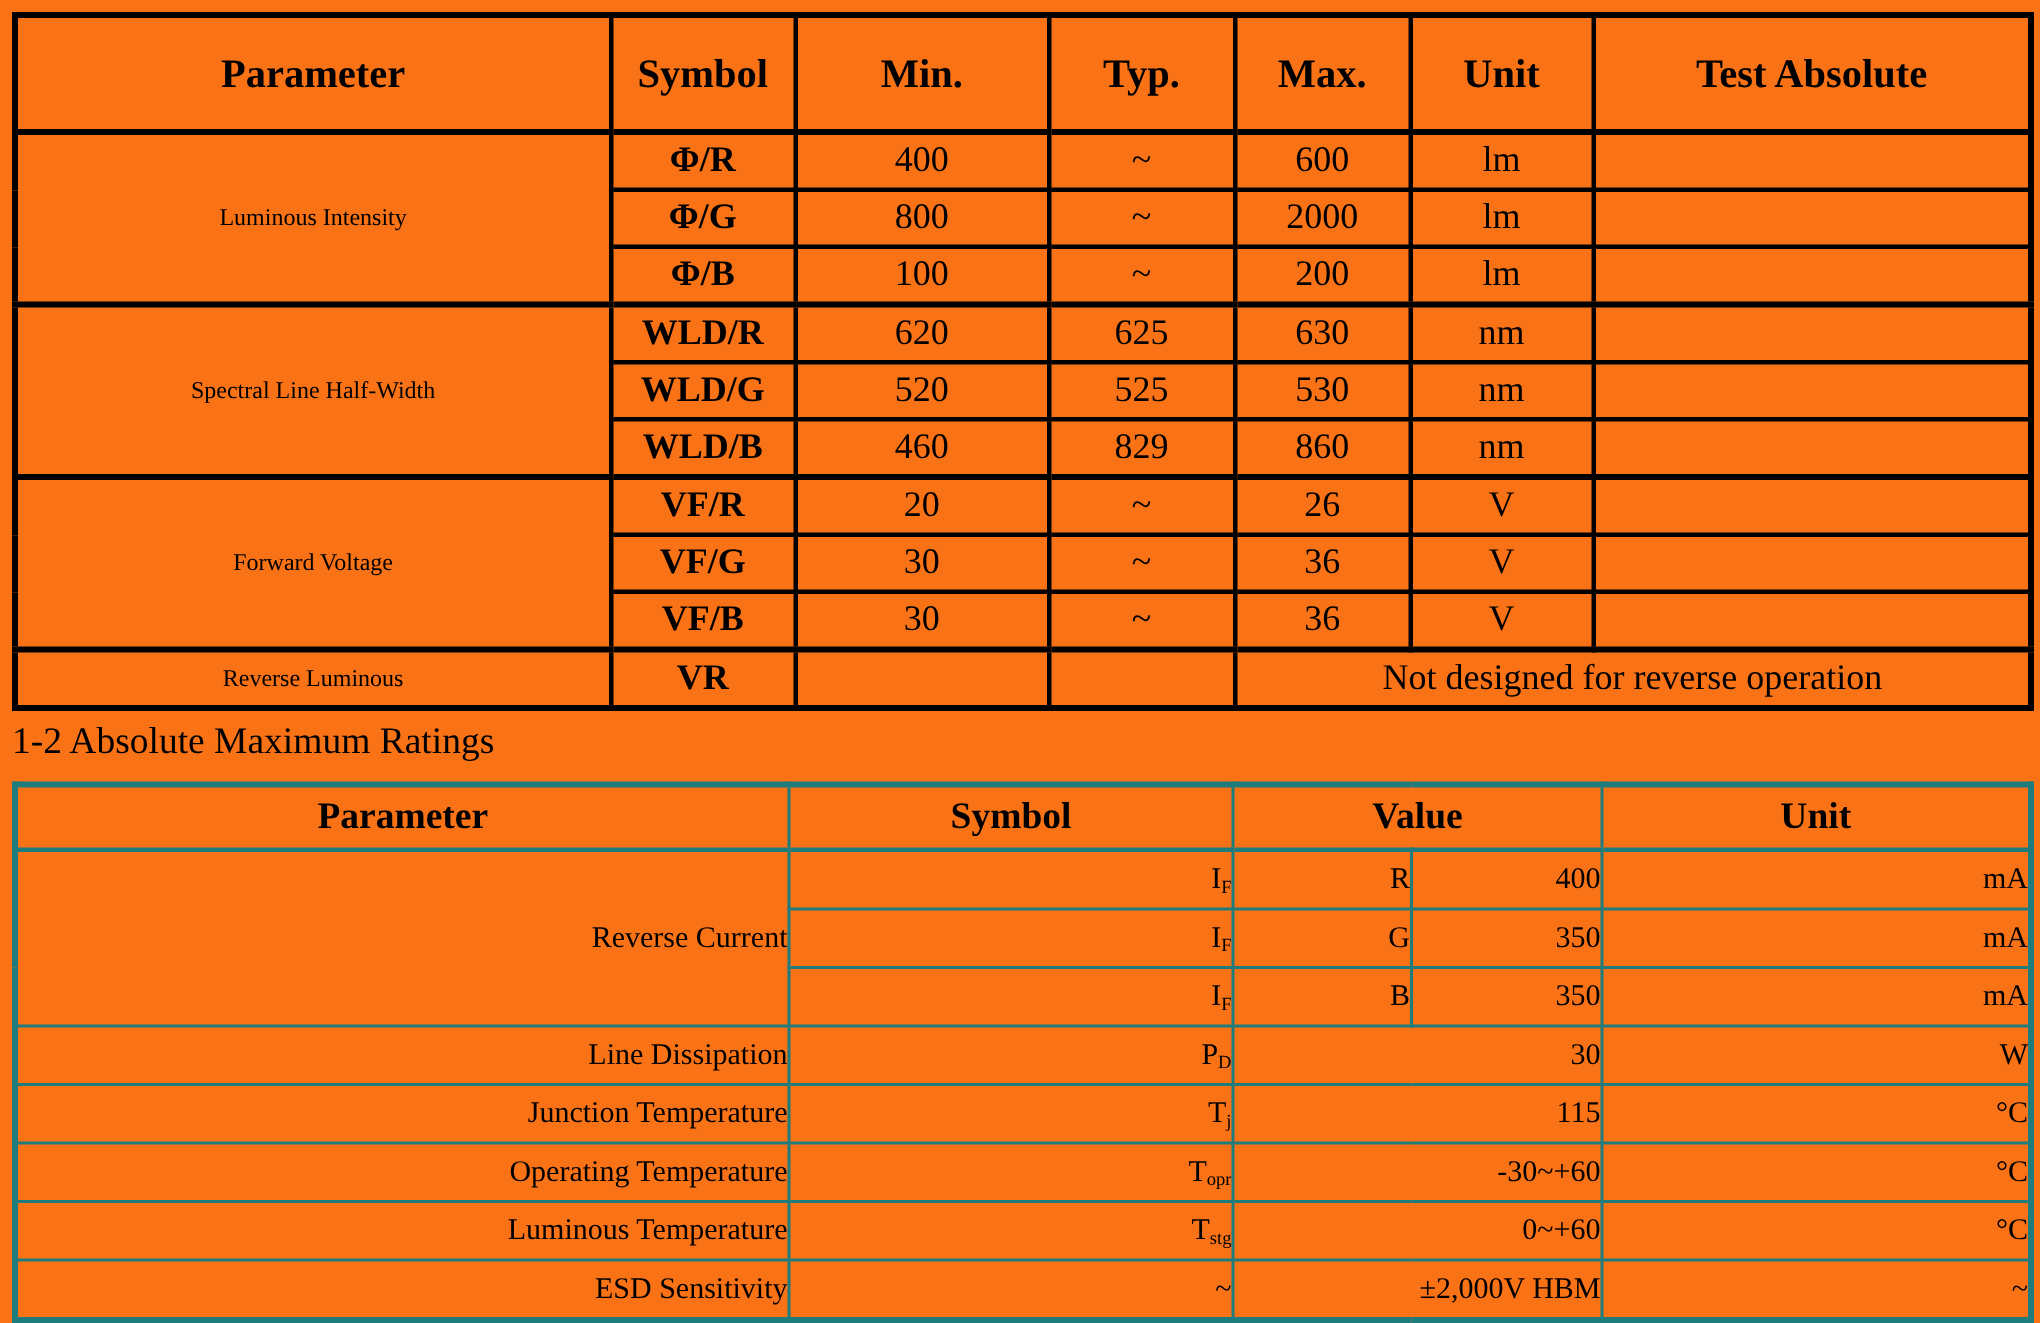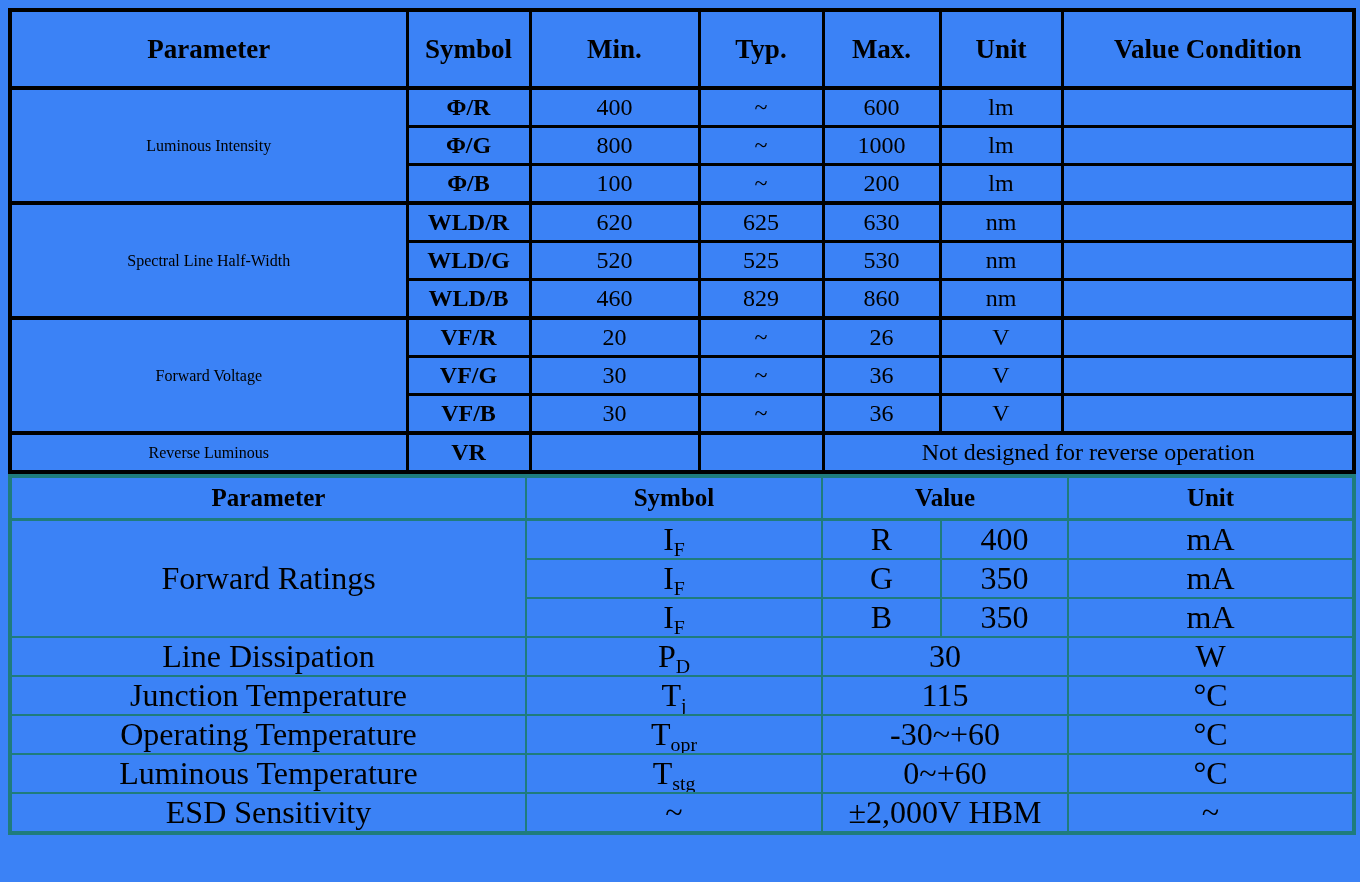--- a/index.html
+++ b/index.html
@@ -8,21 +8,21 @@
     background: #ffffff;
     color: #000000;
     font-family: "Liberation Serif", "DejaVu Serif", serif;
   }
   .page {
     width: 1360px;
     height: 882px;
     box-sizing: border-box;
     padding: 8px 8px 0 8px;
     overflow: hidden;
-    background: #3b82f6;
+    background: #f97316;
   }
   table {
     border-collapse: collapse;
     table-layout: fixed;
     width: 1344px;
   }
   
   .t1 {
     border: 4px solid #000;
   }
@@ -61,21 +61,21 @@
     padding: 0;
     overflow: hidden;
     white-space: nowrap;
   }
   .t2 thead th {
     height: 40px;
     font-size: 25px;
     font-weight: bold;
     border-bottom: 3px solid #1f7c7c;
   }
-  .t2 tbody td { height: 37px; font-size: 32px; }
+  .t2 tbody td { height: 37px; font-size: 20px; text-align: right; }
   sub {
     font-size: 62%;
     vertical-align: baseline;
     position: relative;
     top: 0.28em;
     line-height: 0;
   }
 </style>
 </head>
 <body>
@@ -93,39 +93,39 @@
       <col style="width:292px">
     </colgroup>
     <thead>
       <tr>
         <th>Parameter</th>
         <th>Symbol</th>
         <th>Min.</th>
         <th>Typ.</th>
         <th>Max.</th>
         <th>Unit</th>
-        <th>Value Condition</th>
+        <th>Test Absolute</th>
       </tr>
     </thead>
     <tbody>
 
       <tr class="grp">
         <td class="param" rowspan="3">Luminous Intensity</td>
         <td class="sym">Φ/R</td>
         <td>400</td>
         <td>~</td>
         <td>600</td>
         <td>lm</td>
         <td></td>
       </tr>
       <tr>
         <td class="sym">Φ/G</td>
         <td>800</td>
         <td>~</td>
-        <td>1000</td>
+        <td>2000</td>
         <td>lm</td>
         <td></td>
       </tr>
       <tr>
         <td class="sym">Φ/B</td>
         <td>100</td>
         <td>~</td>
         <td>200</td>
         <td>lm</td>
         <td></td>
@@ -186,41 +186,42 @@
       <tr class="grp">
         <td class="param">Reverse Luminous</td>
         <td class="sym">VR</td>
         <td></td>
         <td></td>
         <td colspan="3">Not designed for reverse operation</td>
       </tr>
     </tbody>
   </table>
 
+  <div class="caption">1-2 Absolute Maximum Ratings</div>
 
   <table class="t2">
     <colgroup>
       <col style="width:516px">
         <col style="width:296px">
         <col style="width:119px">
       <col style="width:127px">
         <col style="width:286px">
     </colgroup>
     <thead>
       <tr>
         <th>Parameter</th>
         <th>Symbol</th>
         <th colspan="2">Value</th>
         <th>Unit</th>
       </tr>
     </thead>
     <tbody>
 
       <tr>
-        <td rowspan="3">Forward Ratings</td>
+        <td rowspan="3">Reverse Current</td>
         <td><span>I</span><sub>F</sub></td>
         <td>R</td>
         <td>400</td>
         <td>mA</td>
       </tr>
       <tr>
         <td><span>I</span><sub>F</sub></td>
         <td>G</td>
         <td>350</td>
         <td>mA</td>

